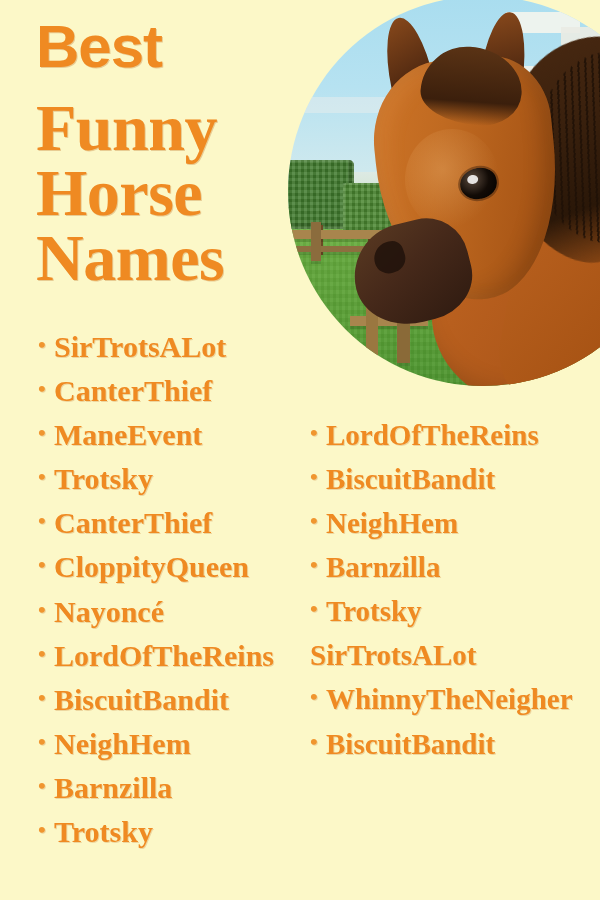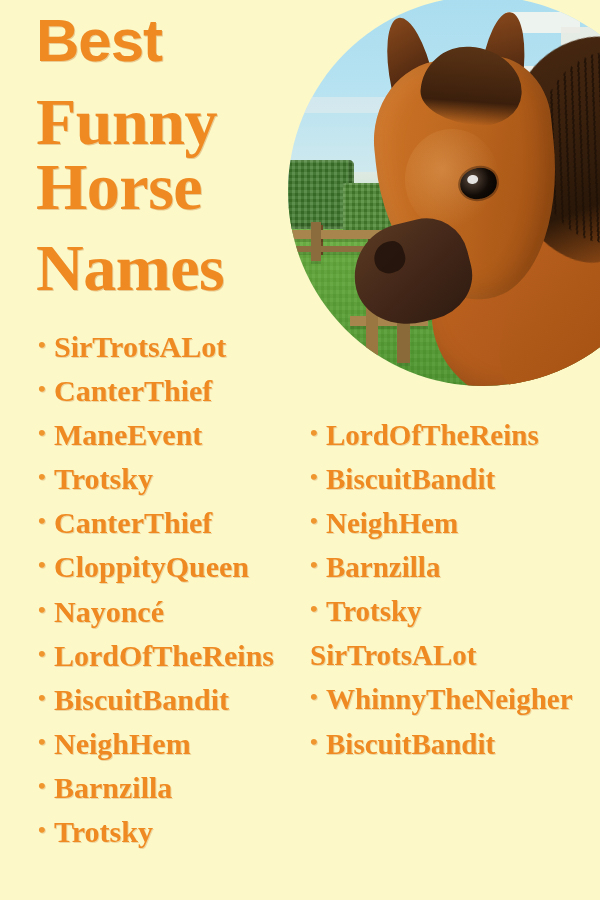--- a/index.html
+++ b/index.html
@@ -272,21 +272,21 @@
     left: 30%; top: 34%;
     width: 24%; height: 26%;
     background: radial-gradient(ellipse at 40% 40%, rgba(255,205,140,.28) 0%, rgba(255,205,140,0) 70%);
     border-radius: 50%;
   }
 
   
   .title-block {
     position: absolute;
     left: 36px;
-    top: 12px;
+    top: 18px;
     z-index: 3;
     width: 300px;
   }
   .title-line {
     color: #ef8a22;
     font-weight: bold;
     line-height: .96;
     letter-spacing: -.5px;
     text-shadow: 1px 1px 0 rgba(180,90,10,.28);
     white-space: nowrap;
@@ -298,21 +298,21 @@
     margin-bottom: 2px;
   }
   .title-line.l2,
   .title-line.l3,
   .title-line.l4 {
     font-family: "Liberation Serif", serif;
     font-size: 66px;
   }
   .title-line.l2 { margin-top: 20px; }
   .title-line.l3 { margin-top: 2px; }
-  .title-line.l4 { margin-top: 18px; }
+  .title-line.l4 { margin-top: 2px; }
 
   
   .names-layer {
     position: absolute;
     left: 0;
     top: 0;
     width: 600px;
     height: 900px;
     z-index: 5;
   }

